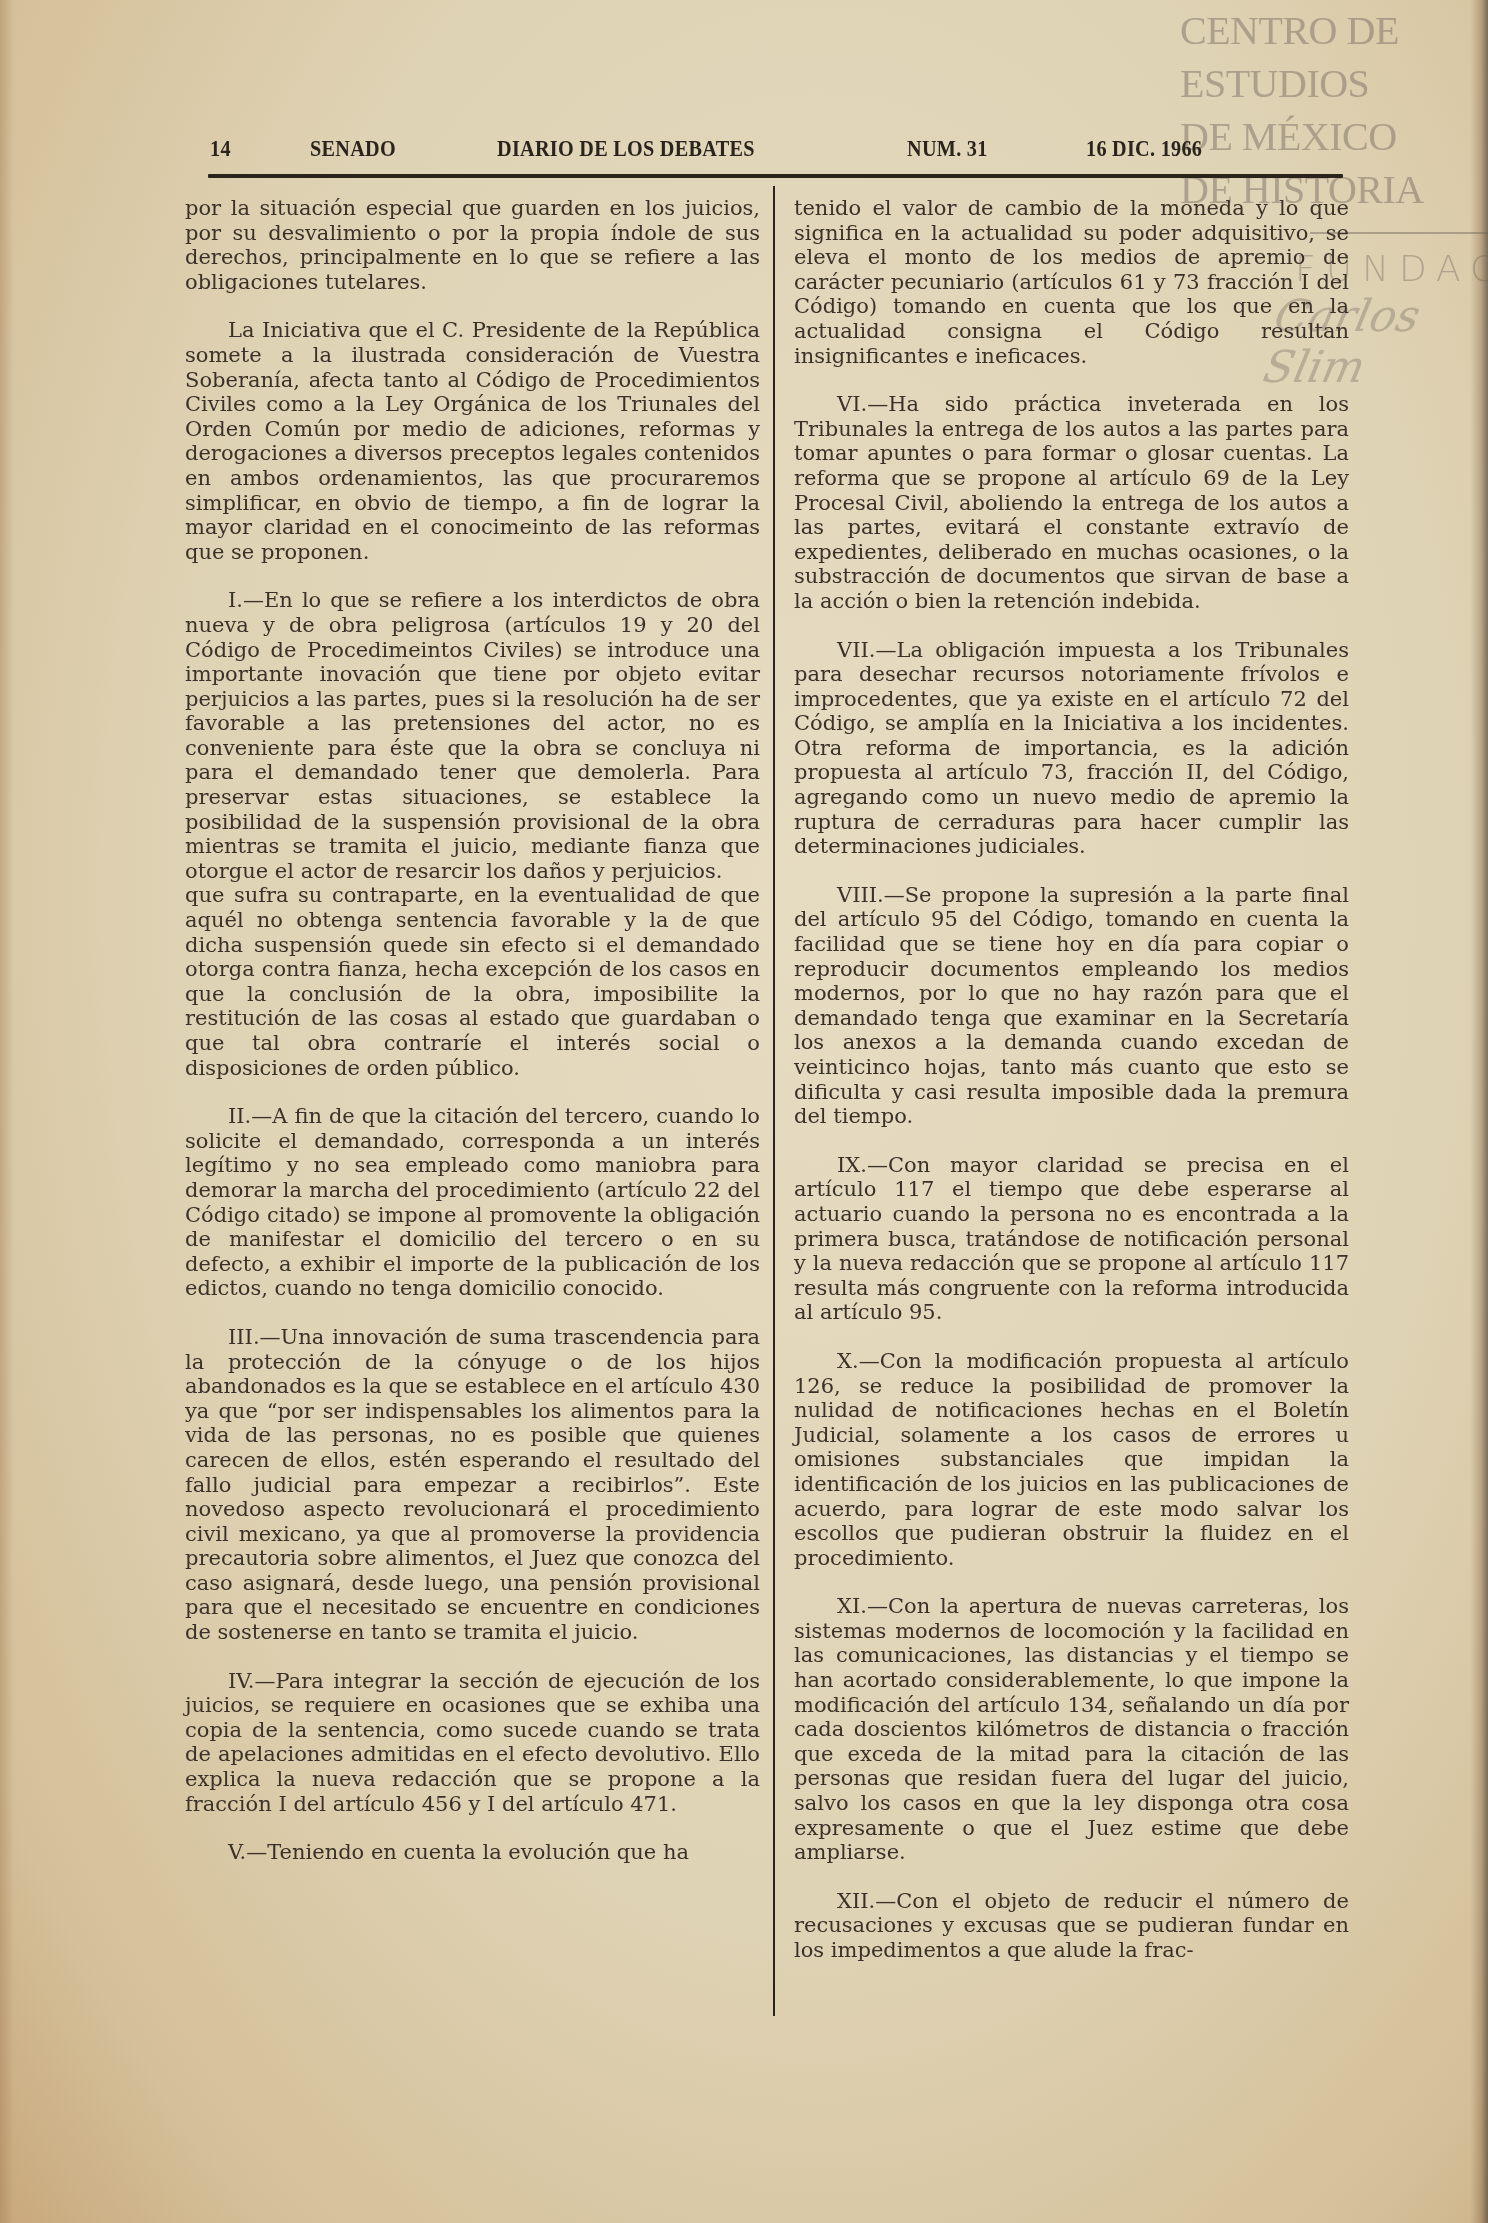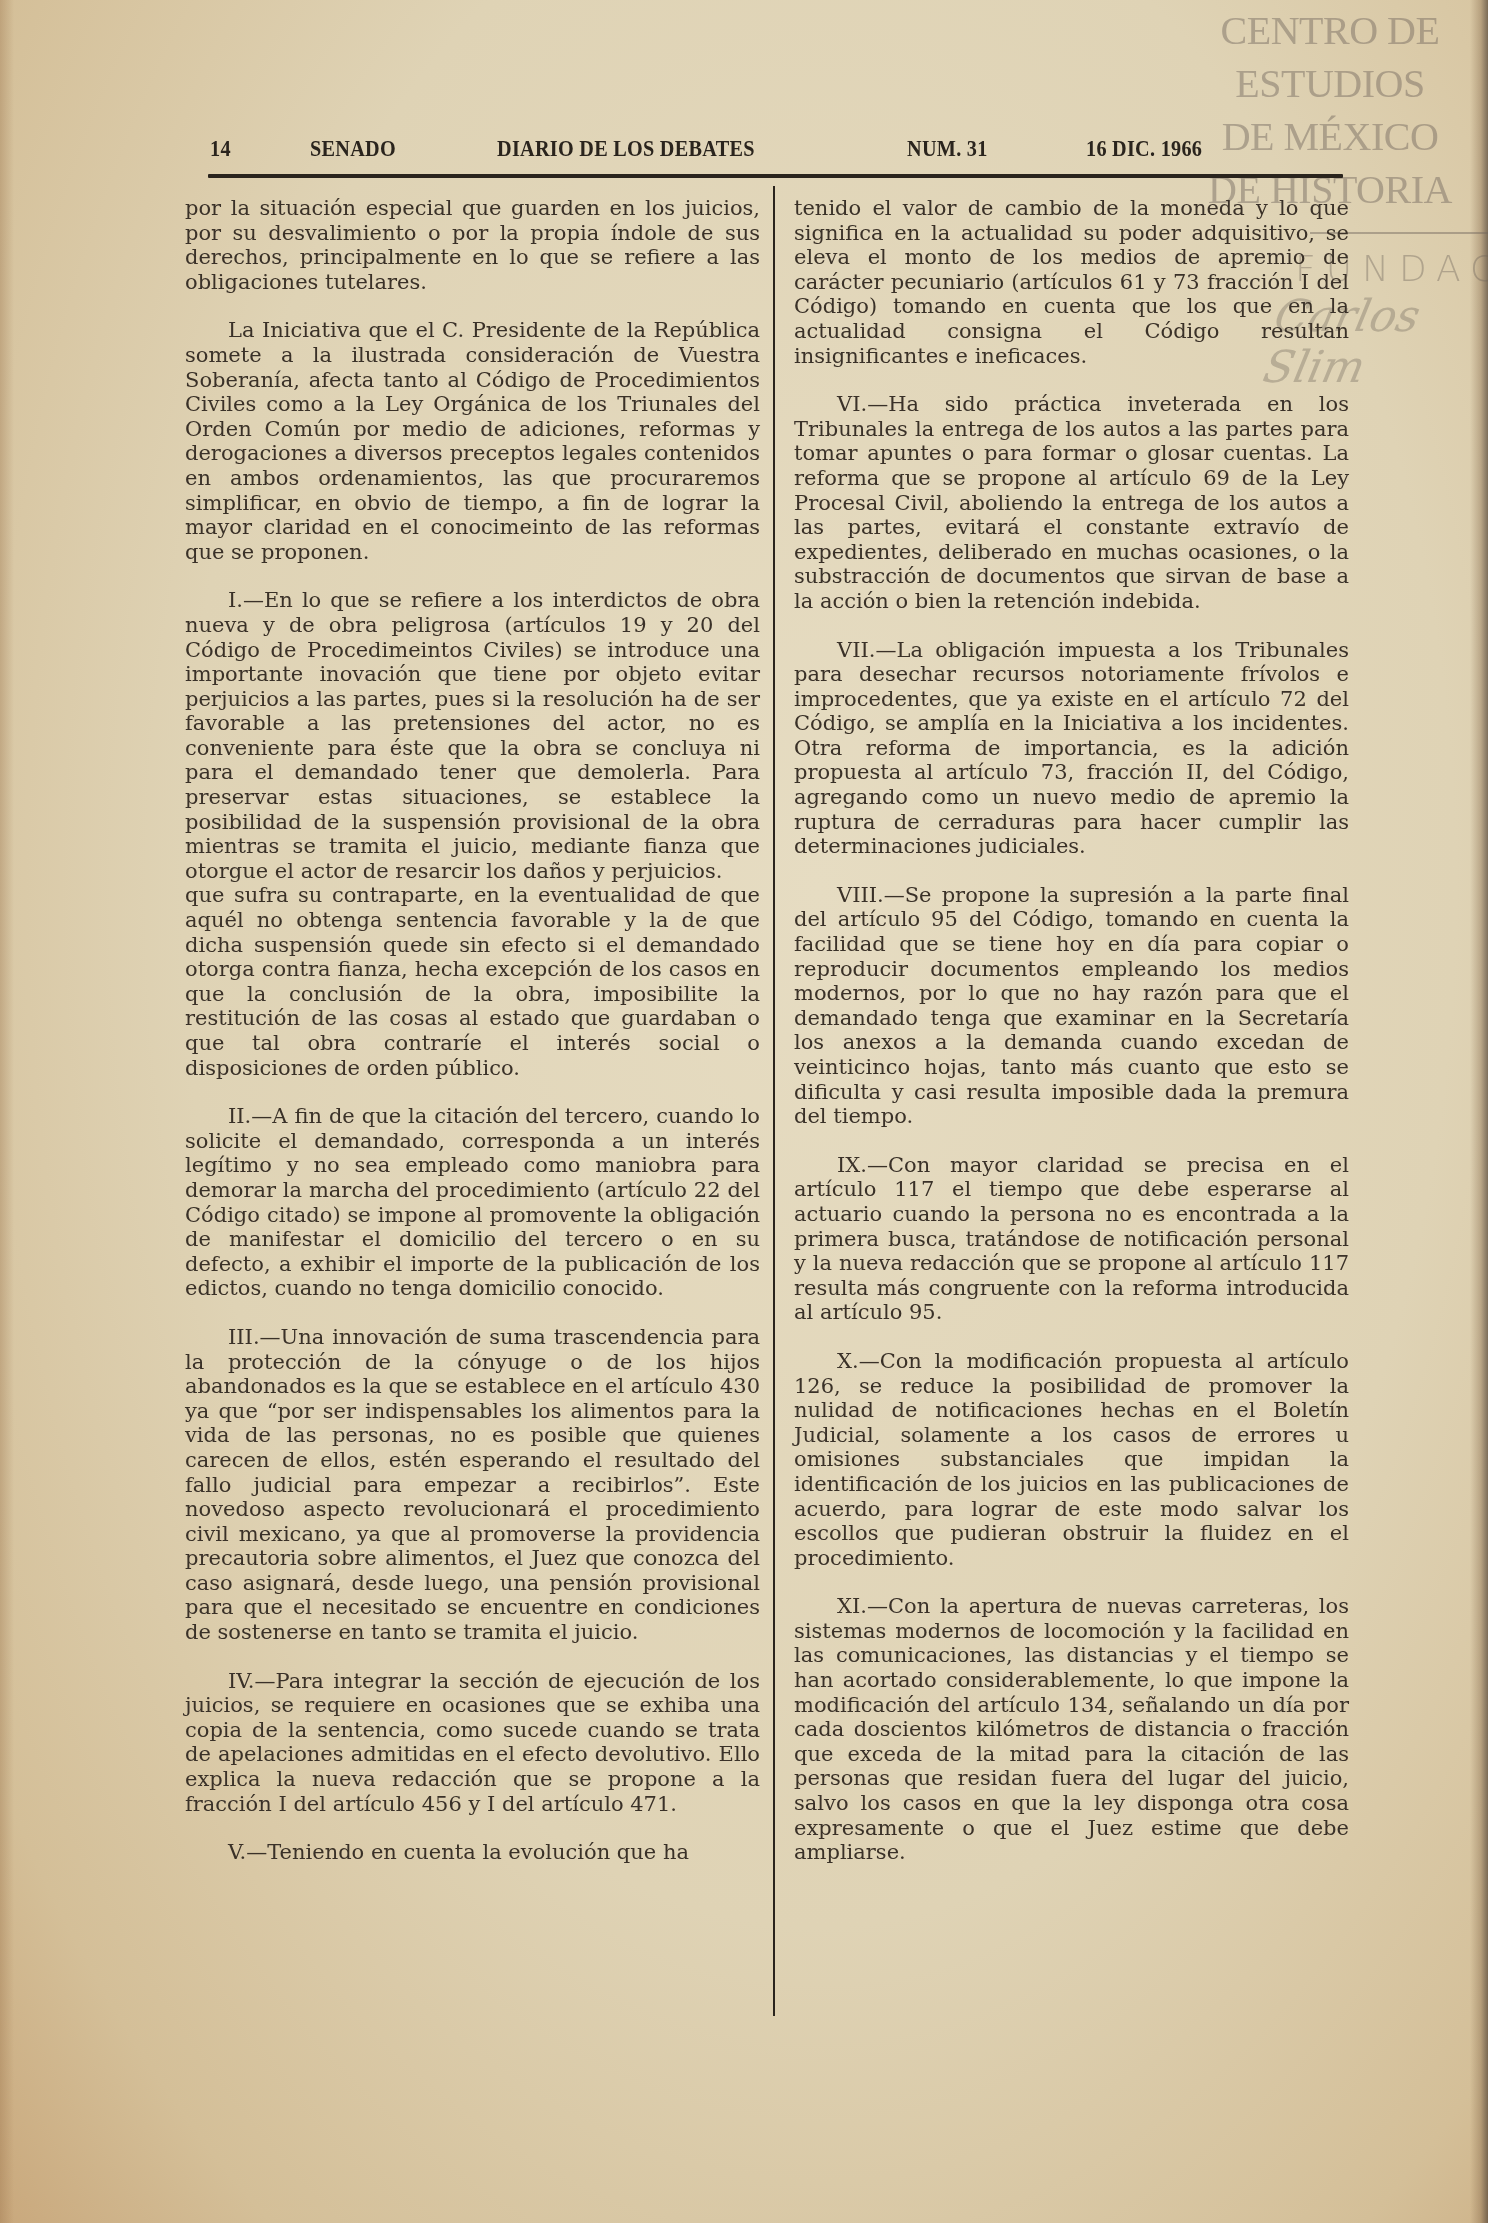--- a/index.html
+++ b/index.html
@@ -42,21 +42,21 @@
   .para { margin: 0 0 24px 0; text-indent: 0; }
   .para.indent { text-indent: 43px; }
   .para.tight { margin-bottom: 0; }
   .col-divider {
     position: absolute; top: 186px; left: 773px; width: 2px; height: 1830px;
     background: #2a241d;
   }
   .watermark {
     position: absolute; top: 4px; left: 1180px; width: 300px;
     font-family: "Liberation Serif", serif; color: rgba(110,100,90,0.45);
-    text-align: center; pointer-events: none;
+    pointer-events: none;
   }
   .wm-line { display: block; font-size: 40px; line-height: 53px; letter-spacing: -0.5px; }
   .wm-rule { position: absolute; top: 228px; left: 130px; width: 210px; height: 2px; background: rgba(110,100,90,0.45); }
   .wm-fund {
     position: absolute; top: 248px; left: 1295px; font-family: "DejaVu Sans", sans-serif;
     font-size: 36px; letter-spacing: 10px; color: rgba(110,100,90,0.4); font-weight: 200;
   }
   .wm-sign {
     position: absolute; top: 290px; left: 1270px; font-family: "DejaVu Serif", serif; font-style: italic;
     font-size: 44px; color: rgba(110,100,90,0.35); transform: skewX(-12deg);
@@ -101,13 +101,14 @@
 <div class="col-divider"></div>
 
 <div class="column col-right">
   <p class="para">tenido el valor de cambio de la moneda y lo que significa en la actualidad su poder adquisitivo, se eleva el monto de los medios de apremio de carácter pecuniario (artículos 61 y 73 fracción I del Código) tomando en cuenta que los que en la actualidad consigna el Código resultan insignificantes e ineficaces.</p>
   <p class="para indent">VI.—Ha sido práctica inveterada en los Tribunales la entrega de los autos a las partes para tomar apuntes o para formar o glosar cuentas. La reforma que se propone al artículo 69 de la Ley Procesal Civil, aboliendo la entrega de los autos a las partes, evitará el constante extravío de expedientes, deliberado en muchas ocasiones, o la substracción de documentos que sirvan de base a la acción o bien la retención indebida.</p>
   <p class="para indent">VII.—La obligación impuesta a los Tribunales para desechar recursos notoriamente frívolos e improcedentes, que ya existe en el artículo 72 del Código, se amplía en la Iniciativa a los incidentes. Otra reforma de importancia, es la adición propuesta al artículo 73, fracción II, del Código, agregando como un nuevo medio de apremio la ruptura de cerraduras para hacer cumplir las determinaciones judiciales.</p>
   <p class="para indent">VIII.—Se propone la supresión a la parte final del artículo 95 del Código, tomando en cuenta la facilidad que se tiene hoy en día para copiar o reproducir documentos empleando los medios modernos, por lo que no hay razón para que el demandado tenga que examinar en la Secretaría los anexos a la demanda cuando excedan de veinticinco hojas, tanto más cuanto que esto se dificulta y casi resulta imposible dada la premura del tiempo.</p>
   <p class="para indent">IX.—Con mayor claridad se precisa en el artículo 117 el tiempo que debe esperarse al actuario cuando la persona no es encontrada a la primera busca, tratándose de notificación personal y la nueva redacción que se propone al artículo 117 resulta más congruente con la reforma introducida al artículo 95.</p>
   <p class="para indent">X.—Con la modificación propuesta al artículo 126, se reduce la posibilidad de promover la nulidad de notificaciones hechas en el Boletín Judicial, solamente a los casos de errores u omisiones substanciales que impidan la identificación de los juicios en las publicaciones de acuerdo, para lograr de este modo salvar los escollos que pudieran obstruir la fluidez en el procedimiento.</p>
   <p class="para indent">XI.—Con la apertura de nuevas carreteras, los sistemas modernos de locomoción y la facilidad en las comunicaciones, las distancias y el tiempo se han acortado considerablemente, lo que impone la modificación del artículo 134, señalando un día por cada doscientos kilómetros de distancia o fracción que exceda de la mitad para la citación de las personas que residan fuera del lugar del juicio, salvo los casos en que la ley disponga otra cosa expresamente o que el Juez estime que debe ampliarse.</p>
+  <p class="para indent">XII.—Con el objeto de reducir el número de recusaciones y excusas que se pudieran fundar en los impedimentos a que alude la frac-</p>
 </div>
 
 </body></html>

